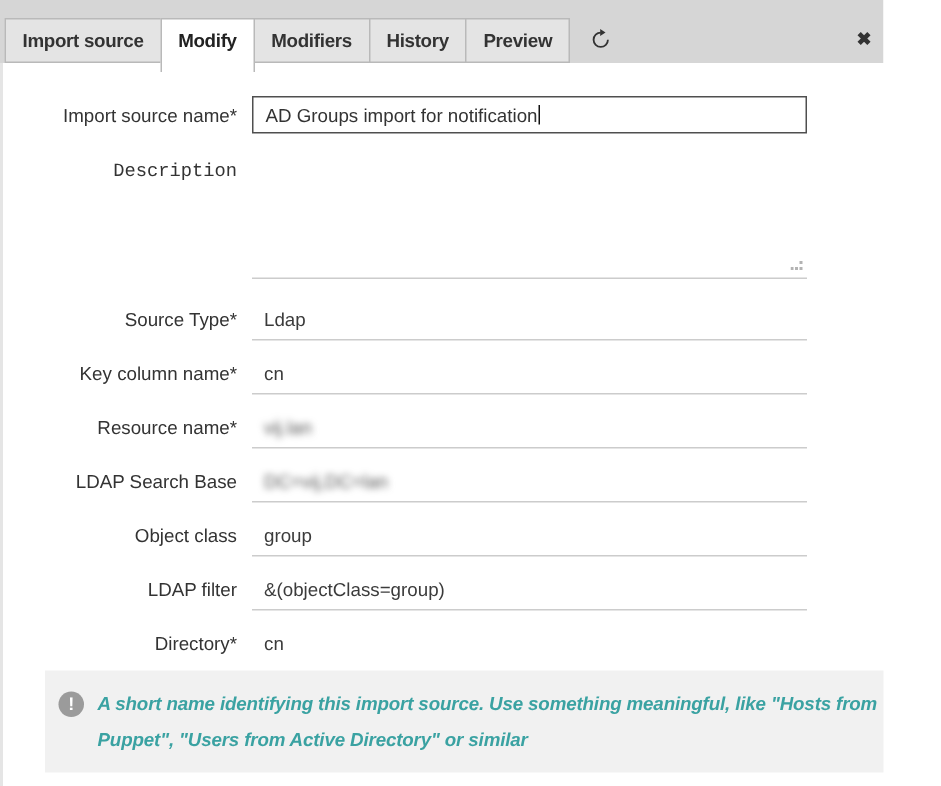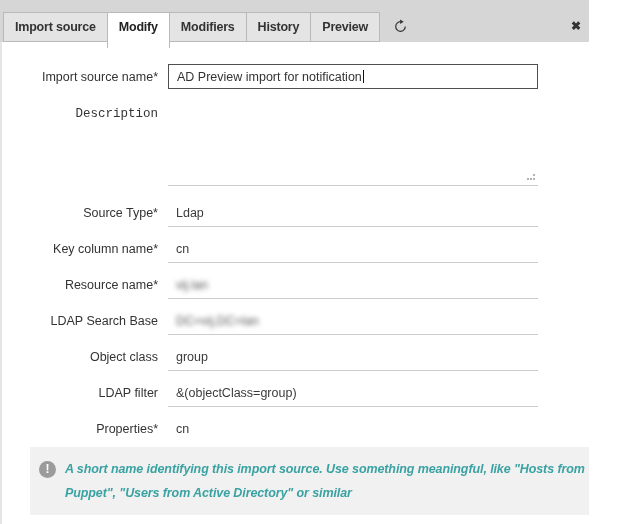--- a/index.html
+++ b/index.html
@@ -182,21 +182,21 @@
       </svg>
     </button>
     <span class="close-btn">✖</span>
   </div>
 
   <div class="content">
 
     <div class="form-row name-row">
       <div class="label-col">Import source name*</div>
       <div class="field-col">
-        <div class="text-input"><span>AD Preview import for notification</span><span class="caret"></span></div>
+        <div class="text-input"><span>AD Groups import for notification</span><span class="caret"></span></div>
       </div>
     </div>
 
     <div class="form-row desc-row">
       <div class="label-col">Description</div>
       <div class="field-col">
         <div class="textarea">
           <span class="grip">
             <svg width="9" height="8" viewBox="0 0 9 8">
               <rect x="6" y="0" width="2" height="2" fill="#b3b3b3"></rect>
@@ -235,21 +235,21 @@
         <div class="label-col">Object class</div>
         <div class="field">group</div>
       </div>
 
       <div class="data-row">
         <div class="label-col">LDAP filter</div>
         <div class="field">&amp;(objectClass=group)</div>
       </div>
 
       <div class="data-row">
-        <div class="label-col">Properties*</div>
+        <div class="label-col">Directory*</div>
         <div class="field no-underline">cn</div>
       </div>
 
     </div>
 
     <div class="info-box">
       <div class="info-icon">!</div>
       <div class="info-text">A short name identifying this import source. Use something meaningful, like "Hosts from Puppet", "Users from Active Directory" or similar</div>
     </div>
 

